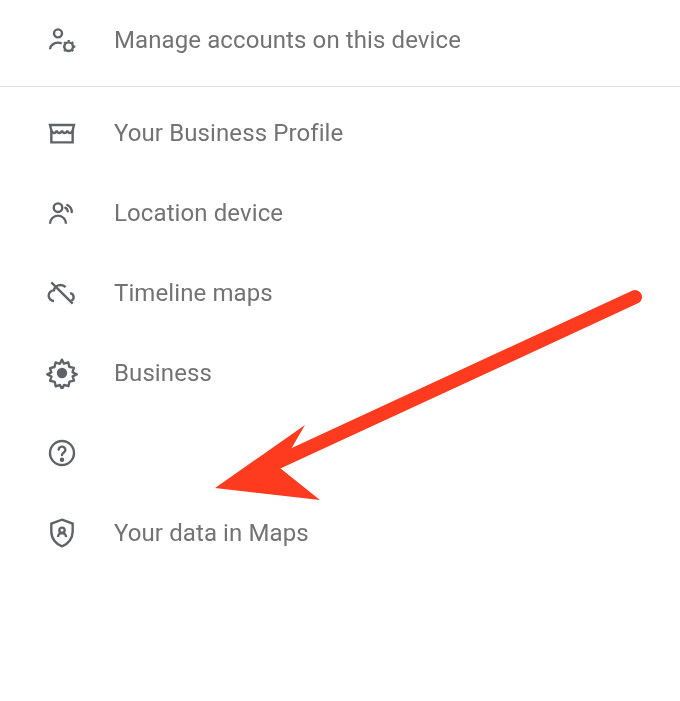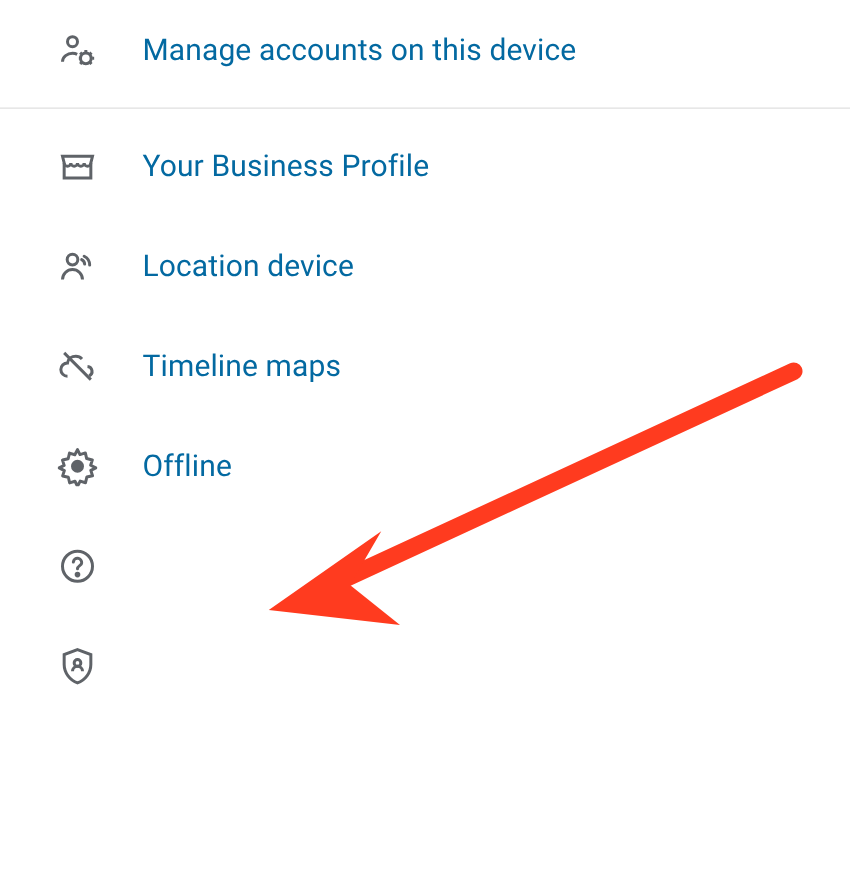--- a/index.html
+++ b/index.html
@@ -33,21 +33,21 @@
       flex-shrink: 0;
       color: #5f6368;
     }
     .icon-wrap svg {
       width: 32px;
       height: 32px;
     }
     .label {
       margin-left: 34px;
       font-size: 24px;
-      color: #0369a1;
+      color: #737373;
       letter-spacing: 0.1px;
     }
     .divider {
       height: 1px;
       background: #e0e0e0;
       margin: 6px 0;
       width: 100%;
     }
     .annotation-arrow {
       position: absolute;
@@ -108,41 +108,42 @@
     <span class="label">Timeline maps</span>
   </div>
 
   <div class="menu-item">
     <span class="icon-wrap">
       <svg viewBox="0 0 24 24" fill="none" stroke="currentColor" stroke-width="1.8">
         <circle cx="12" cy="12" r="3" fill="currentColor"></circle>
         <path d="M12 2l1.5 3 3.2-1 .8 3.4 3.4.8-1 3.2L23 13l-3 1.5 1 3.2-3.4.8-.8 3.4-3.2-1L12 24l-1.5-3-3.2 1-.8-3.4-3.4-.8 1-3.2L1 13l3-1.5-1-3.2 3.4-.8.8-3.4 3.2 1z" stroke-linejoin="round"></path>
       </svg>
     </span>
-    <span class="label">Offline</span>
+    <span class="label">Business</span>
   </div>
 
   <div class="menu-item">
     <span class="icon-wrap">
       <svg viewBox="0 0 24 24" fill="none" stroke="currentColor" stroke-width="1.8">
         <circle cx="12" cy="12" r="9"></circle>
         <path d="M9.5 9.5a2.5 2.5 0 115 .5c0 1.5-2.5 1.8-2.5 3.5" stroke-linecap="round"></path>
         <circle cx="12" cy="17" r="0.8" fill="currentColor"></circle>
       </svg>
     </span>
   </div>
 
   <div class="menu-item">
     <span class="icon-wrap">
       <svg viewBox="0 0 24 24" fill="none" stroke="currentColor" stroke-width="1.8">
         <path d="M12 2l8 3v6c0 5-3.5 9.5-8 11-4.5-1.5-8-6-8-11V5l8-3z"></path>
         <circle cx="12" cy="10" r="2"></circle>
         <path d="M9 15c0-1.7 1.3-3 3-3s3 1.3 3 3"></path>
       </svg>
     </span>
+    <span class="label">Your data in Maps</span>
   </div>
 
 </div>
 
 <svg class="annotation-arrow" width="680" height="701">
   <defs>
     <marker id="arrowhead" markerWidth="1" markerHeight="1" refX="0" refY="0" orient="auto"></marker>
   </defs>
   <line x1="635" y1="297" x2="265" y2="468" stroke="#ff3b1f" stroke-width="14" stroke-linecap="round"></line>
   <polygon points="215,488 305,425 280,468 320,500" fill="#ff3b1f"></polygon>

